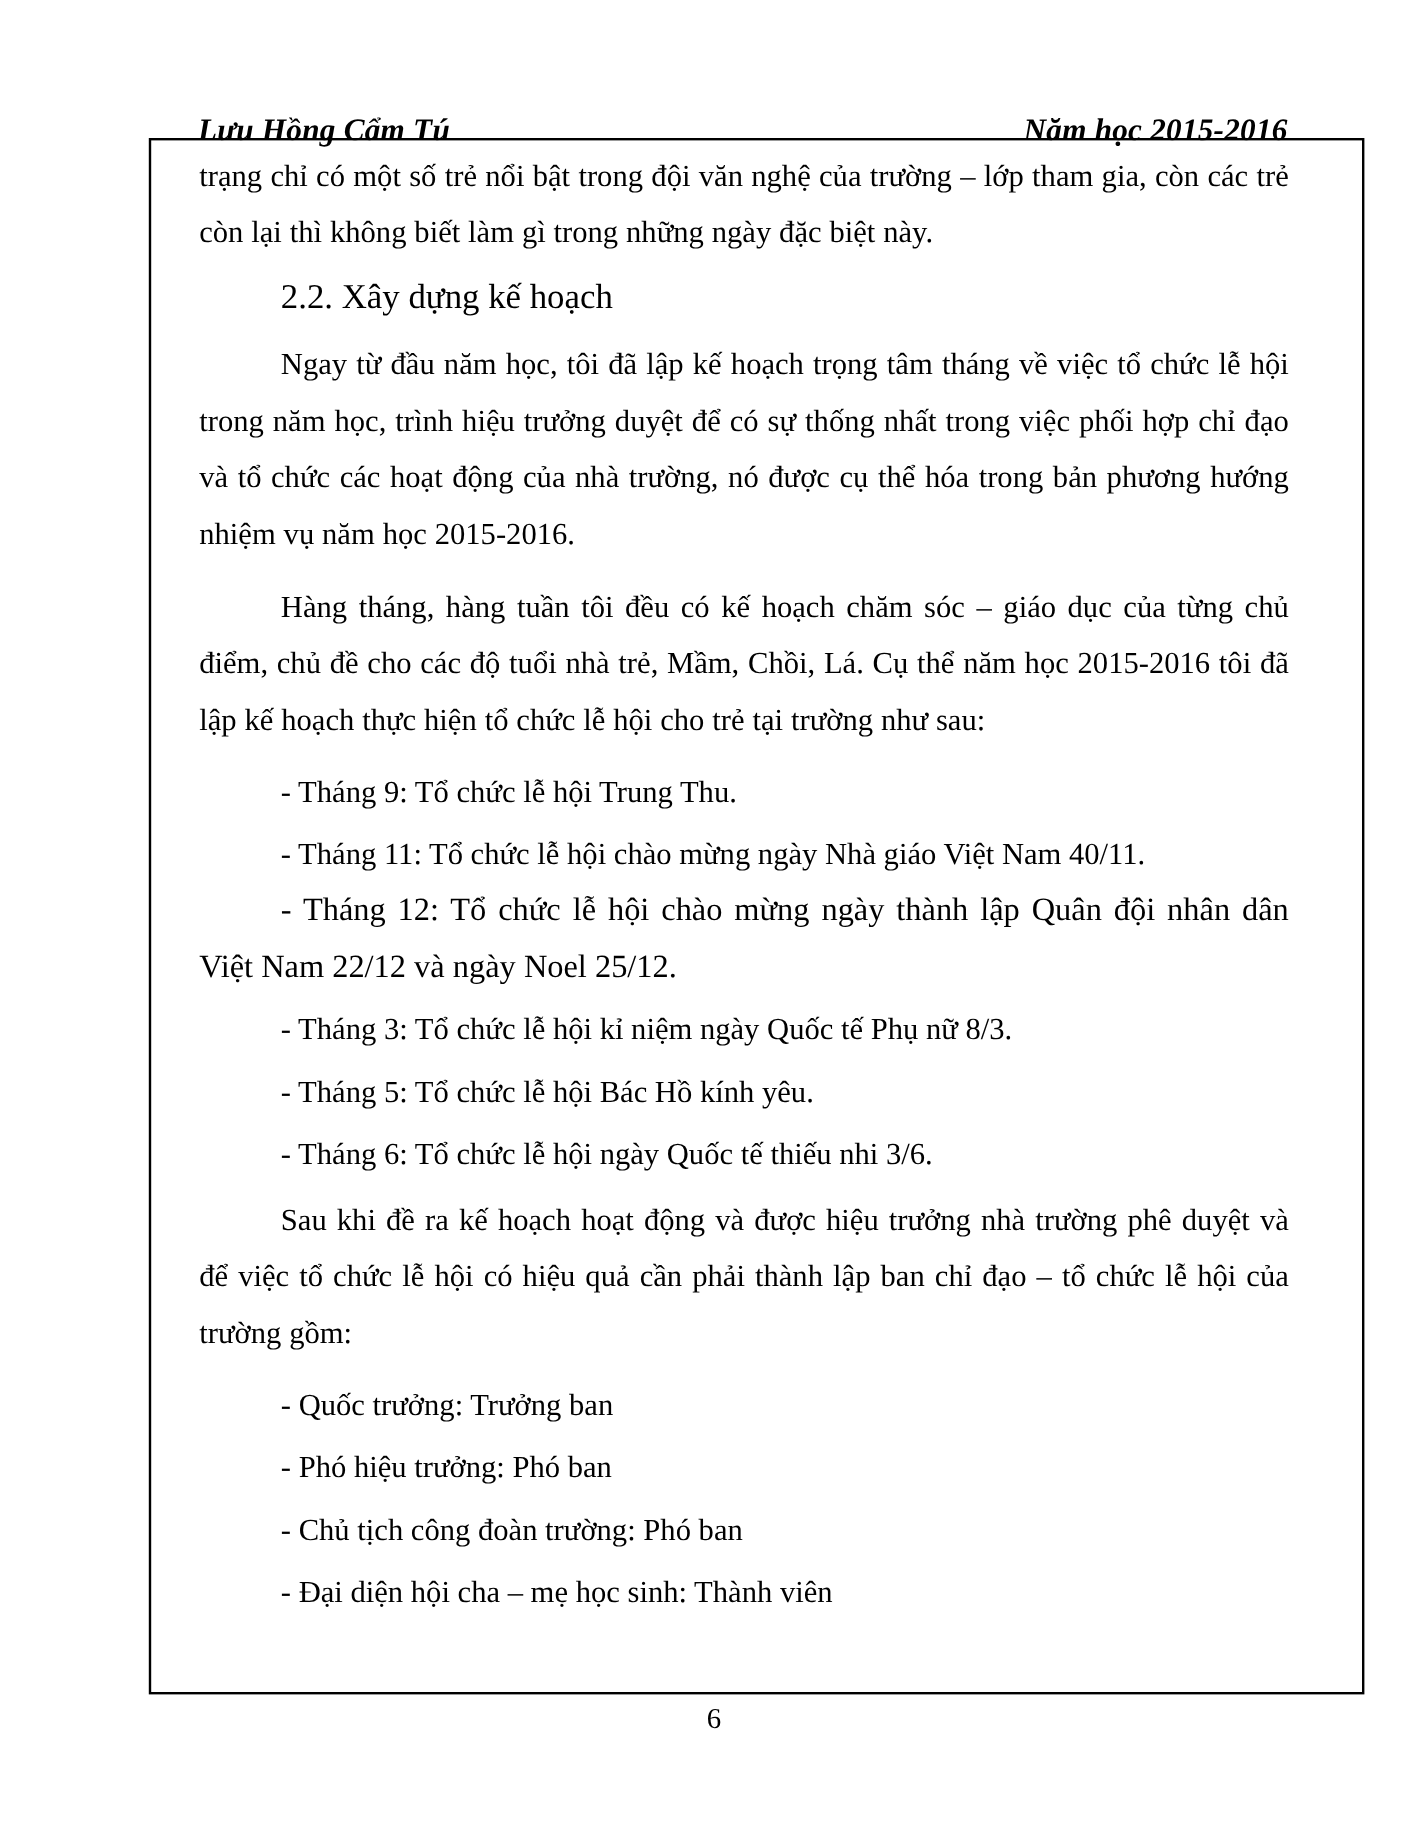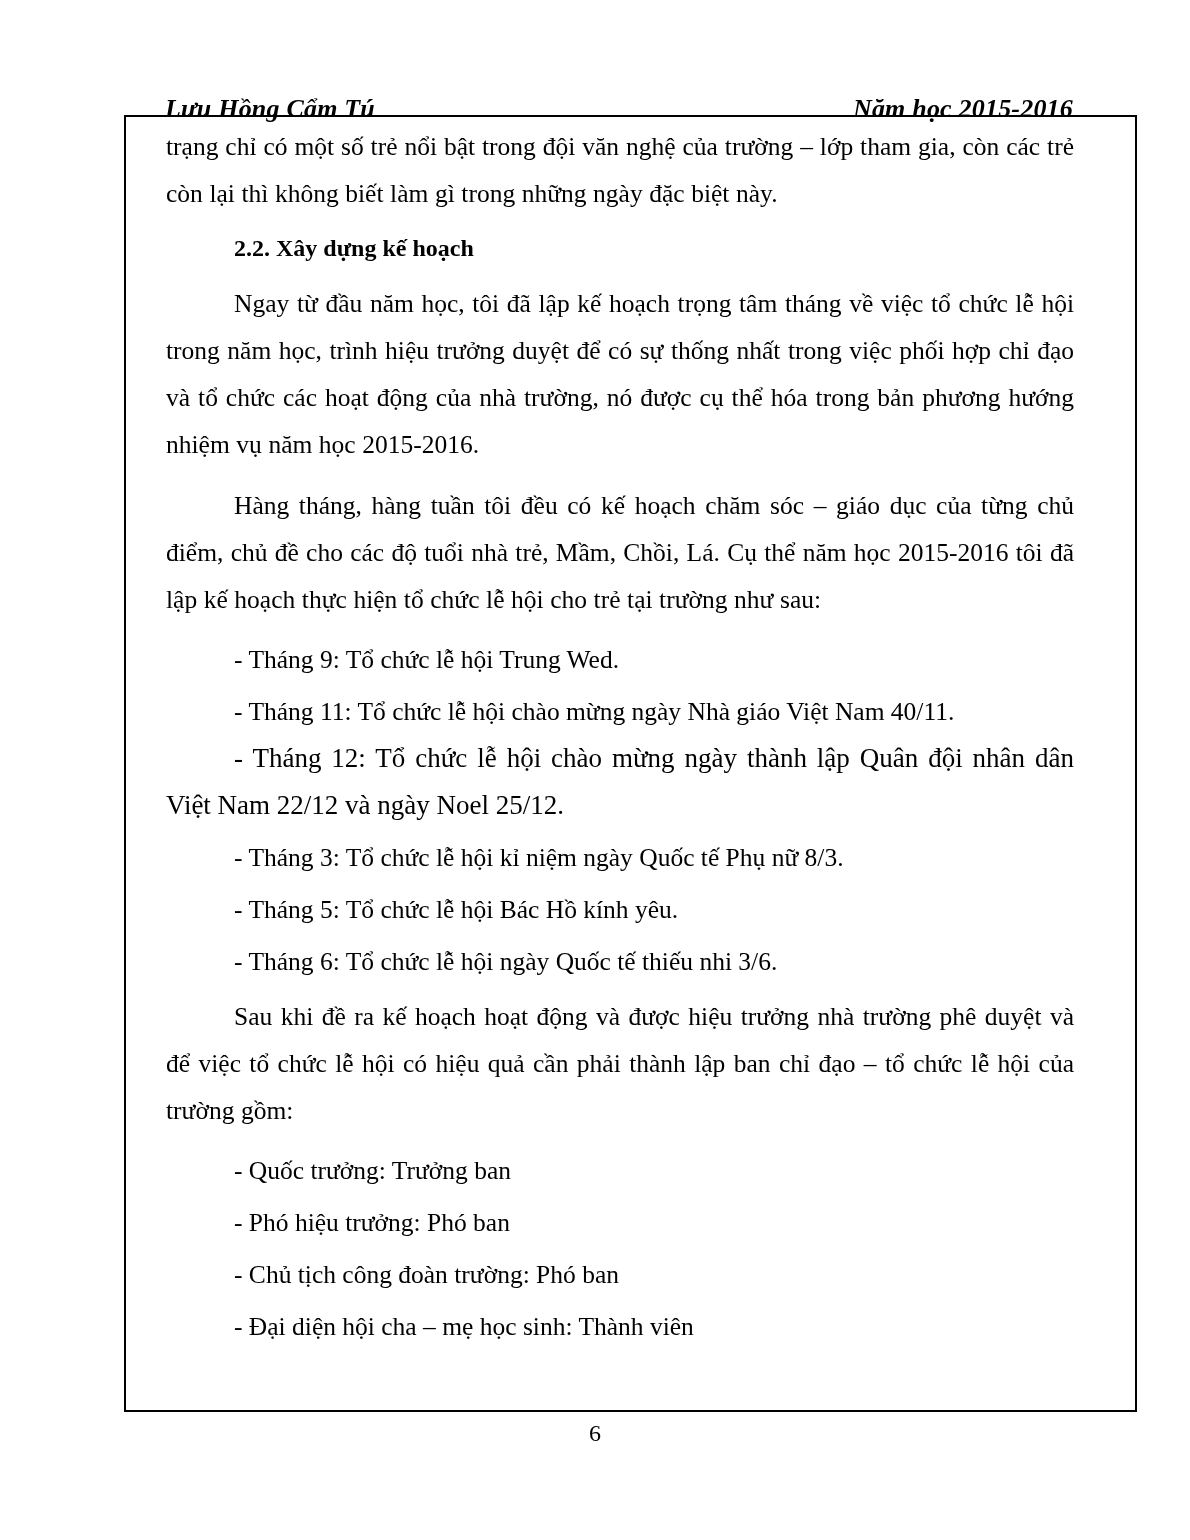--- a/index.html
+++ b/index.html
@@ -60,23 +60,23 @@
     text-align: justify;
     text-justify: inter-word;
     margin: 0;
     word-spacing: 0.2px;
   }
   .para.indent {
     text-indent: 68px;
   }
 
   .heading {
-    font-size: 24px;
+    font-size: 29px;
     line-height: 47px;
-    font-weight: bold;
+    font-weight: normal;
     margin: 0;
     padding-left: 68px;
     white-space: nowrap;
   }
 
   .gap-sm { height: 8px; }
   .gap-md { height: 14px; }
 
   
   .list-line {
@@ -130,21 +130,21 @@
       <div class="gap-sm"></div>
 
       <p class="para indent">Ngay từ đầu năm học, tôi đã lập kế hoạch trọng tâm tháng về việc tổ chức lễ hội trong năm học, trình hiệu trưởng duyệt để có sự thống nhất trong việc phối hợp chỉ đạo và tổ chức các hoạt động của nhà trường, nó được cụ thể hóa trong bản phương hướng nhiệm vụ năm học 2015-2016.</p>
 
       <div class="gap-md"></div>
 
       <p class="para indent">Hàng tháng, hàng tuần tôi đều có kế hoạch chăm sóc – giáo dục của từng chủ điểm, chủ đề cho các độ tuổi nhà trẻ, Mầm, Chồi, Lá. Cụ thể năm học 2015-2016 tôi đã lập kế hoạch thực hiện tổ chức lễ hội cho trẻ tại trường như sau:</p>
 
       <div class="gap-sm"></div>
 
-      <p class="list-line spaced">- Tháng 9: Tổ chức lễ hội Trung Wed.</p>
+      <p class="list-line spaced">- Tháng 9: Tổ chức lễ hội Trung Thu.</p>
       <p class="list-line spaced">- Tháng 11: Tổ chức lễ hội chào mừng ngày Nhà giáo Việt Nam 40/11.</p>
       <p class="list-para">- Tháng 12:  Tổ chức lễ hội chào mừng ngày thành lập Quân đội nhân dân Việt Nam 22/12 và ngày Noel 25/12.</p>
       <p class="list-line spaced">- Tháng 3: Tổ chức lễ hội kỉ niệm ngày Quốc tế Phụ nữ 8/3.</p>
       <p class="list-line spaced">- Tháng 5: Tổ chức lễ hội Bác Hồ kính yêu.</p>
       <p class="list-line spaced">- Tháng 6: Tổ chức lễ hội ngày Quốc tế thiếu nhi 3/6.</p>
 
       <div class="gap-sm"></div>
 
       <p class="para indent">Sau khi đề ra kế hoạch hoạt động và được hiệu trưởng nhà trường phê duyệt và để việc tổ chức lễ hội có hiệu quả cần phải thành lập ban chỉ đạo – tổ chức lễ hội của trường gồm:</p>
 

